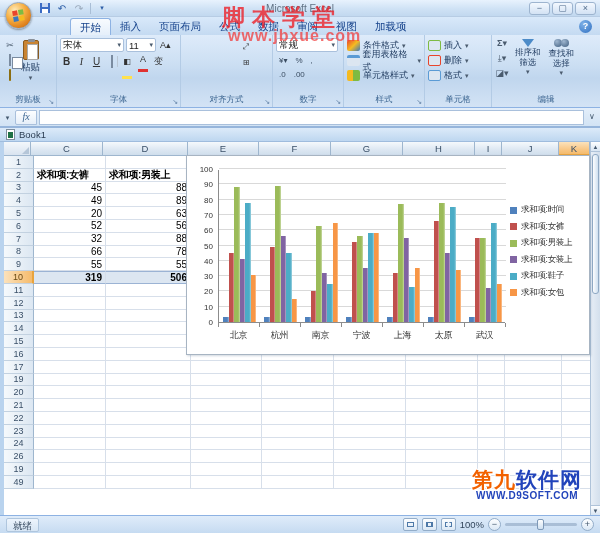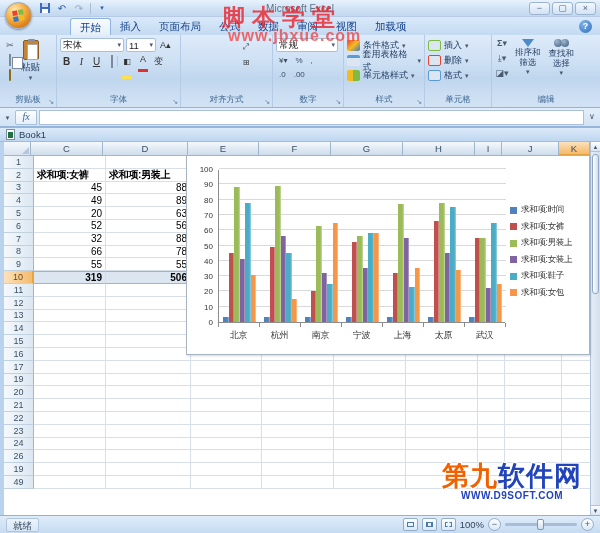--- a/index.html
+++ b/index.html
@@ -171,21 +171,21 @@
   border-radius:2px; background:linear-gradient(#FDFEFF,#CFE0F0); }
 
 
 .wm { position:absolute; z-index:50; pointer-events:none; }
 .wm-top1 { left:222px; top:2px; font-size:23px; font-weight:bold; color:rgba(237,28,36,.78);
   letter-spacing:7px; }
 .wm-top2 { left:228px; top:27px; font-size:16px; font-weight:bold; color:rgba(240,60,60,.75);
   letter-spacing:1px; }
 .wm-bot { right:18px; bottom:32px; text-align:center;
   text-shadow:1px 1px 0 #fff,-1px -1px 0 #fff,1px -1px 0 #fff,-1px 1px 0 #fff; }
-.wm-bot .l1 { font-size:27px; font-weight:bold; letter-spacing:1px; line-height:1; }
+.wm-bot .l1 { font-size:21px; font-weight:bold; letter-spacing:1px; line-height:1; }
 .wm-bot .l1 .o { color:#F26100; } .wm-bot .l1 .b { color:#2244BB; }
 .wm-bot .l2 { font-size:10px; font-weight:bold; color:#2244BB; letter-spacing:0.5px; }
 </style>
 </head>
 <body>
 
 <div class="app">
 
   <div class="titlebar">
     <div class="orb">

